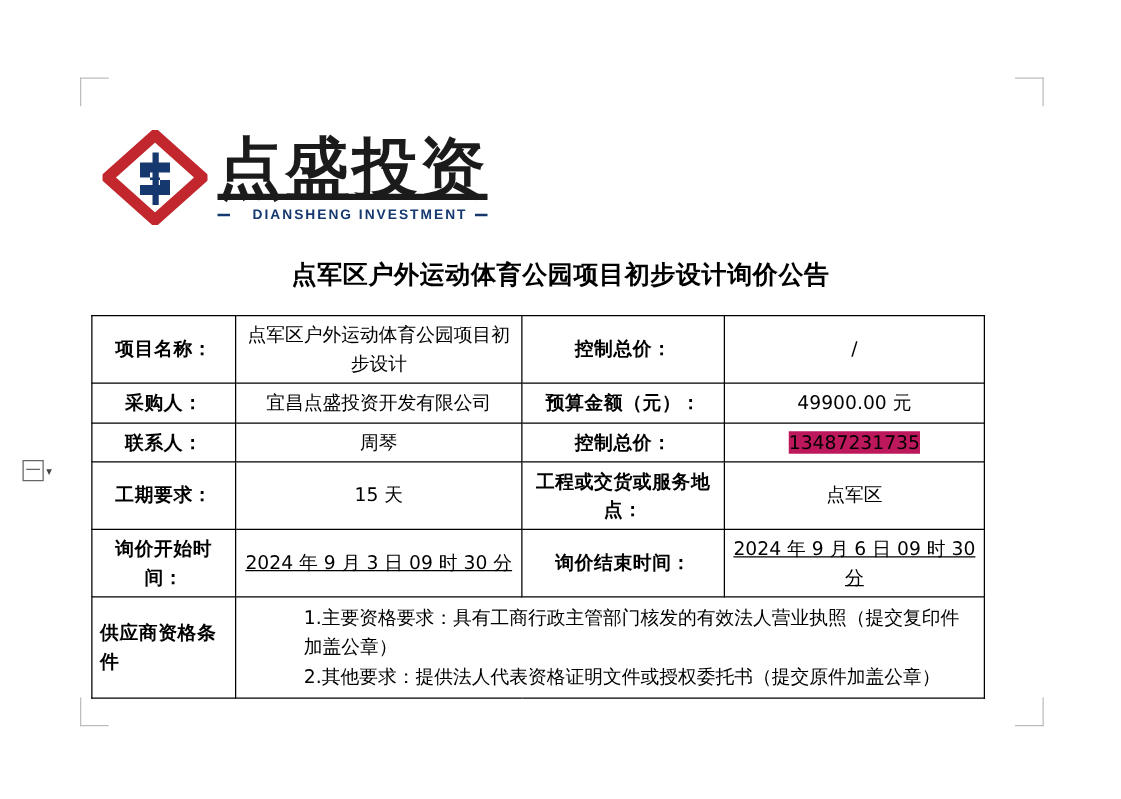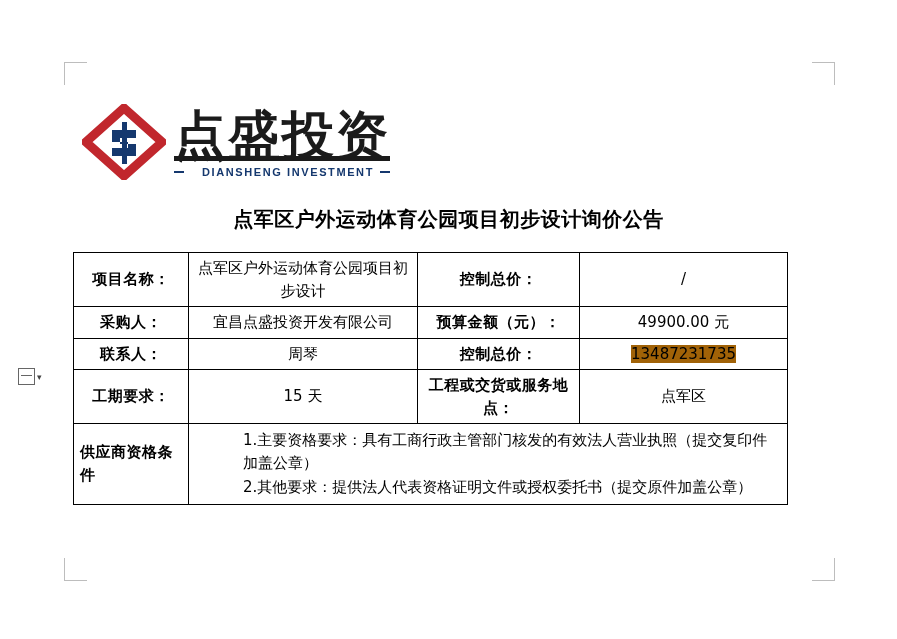--- a/index.html
+++ b/index.html
@@ -152,21 +152,21 @@
     text-align: center;
     letter-spacing: 0.5px;
   }
   .val {
     text-align: center;
   }
   .u {
     text-decoration: underline;
   }
   .hl {
-    background: #a16207;
+    background: #be185d;
   }
   .rowfull {
     text-align: left;
     padding-left: 8px;
   }
   .checks {
     display: flex;
     justify-content: space-around;
     align-items: center;
   }
@@ -245,20 +245,26 @@
         <td class="lbl">控制总价：</td>
         <td class="val"><span class="hl">13487231735</span></td>
       </tr>
       <tr>
         <td class="lbl">工期要求：</td>
         <td class="val">15 天</td>
         <td class="lbl">工程或交货或服务地点：</td>
         <td class="val">点军区</td>
       </tr>
       <tr>
+        <td class="lbl">询价开始时间：</td>
+        <td class="val"><span class="u">2024 年 9 月 3 日 09 时 30 分</span></td>
+        <td class="lbl">询价结束时间：</td>
+        <td class="val"><span class="u">2024 年 9 月 6 日 09 时 30 分</span></td>
+      </tr>
+      <tr>
         <td class="qual-label">供应商资格条件</td>
         <td class="qual-list rowfull" colspan="3">
           <div>1.主要资格要求：具有工商行政主管部门核发的有效法人营业执照（提交复印件加盖公章）</div>
           <div>2.其他要求：提供法人代表资格证明文件或授权委托书（提交原件加盖公章）</div>
         </td>
       </tr>
     </tbody>
   </table>
 
 </div>

